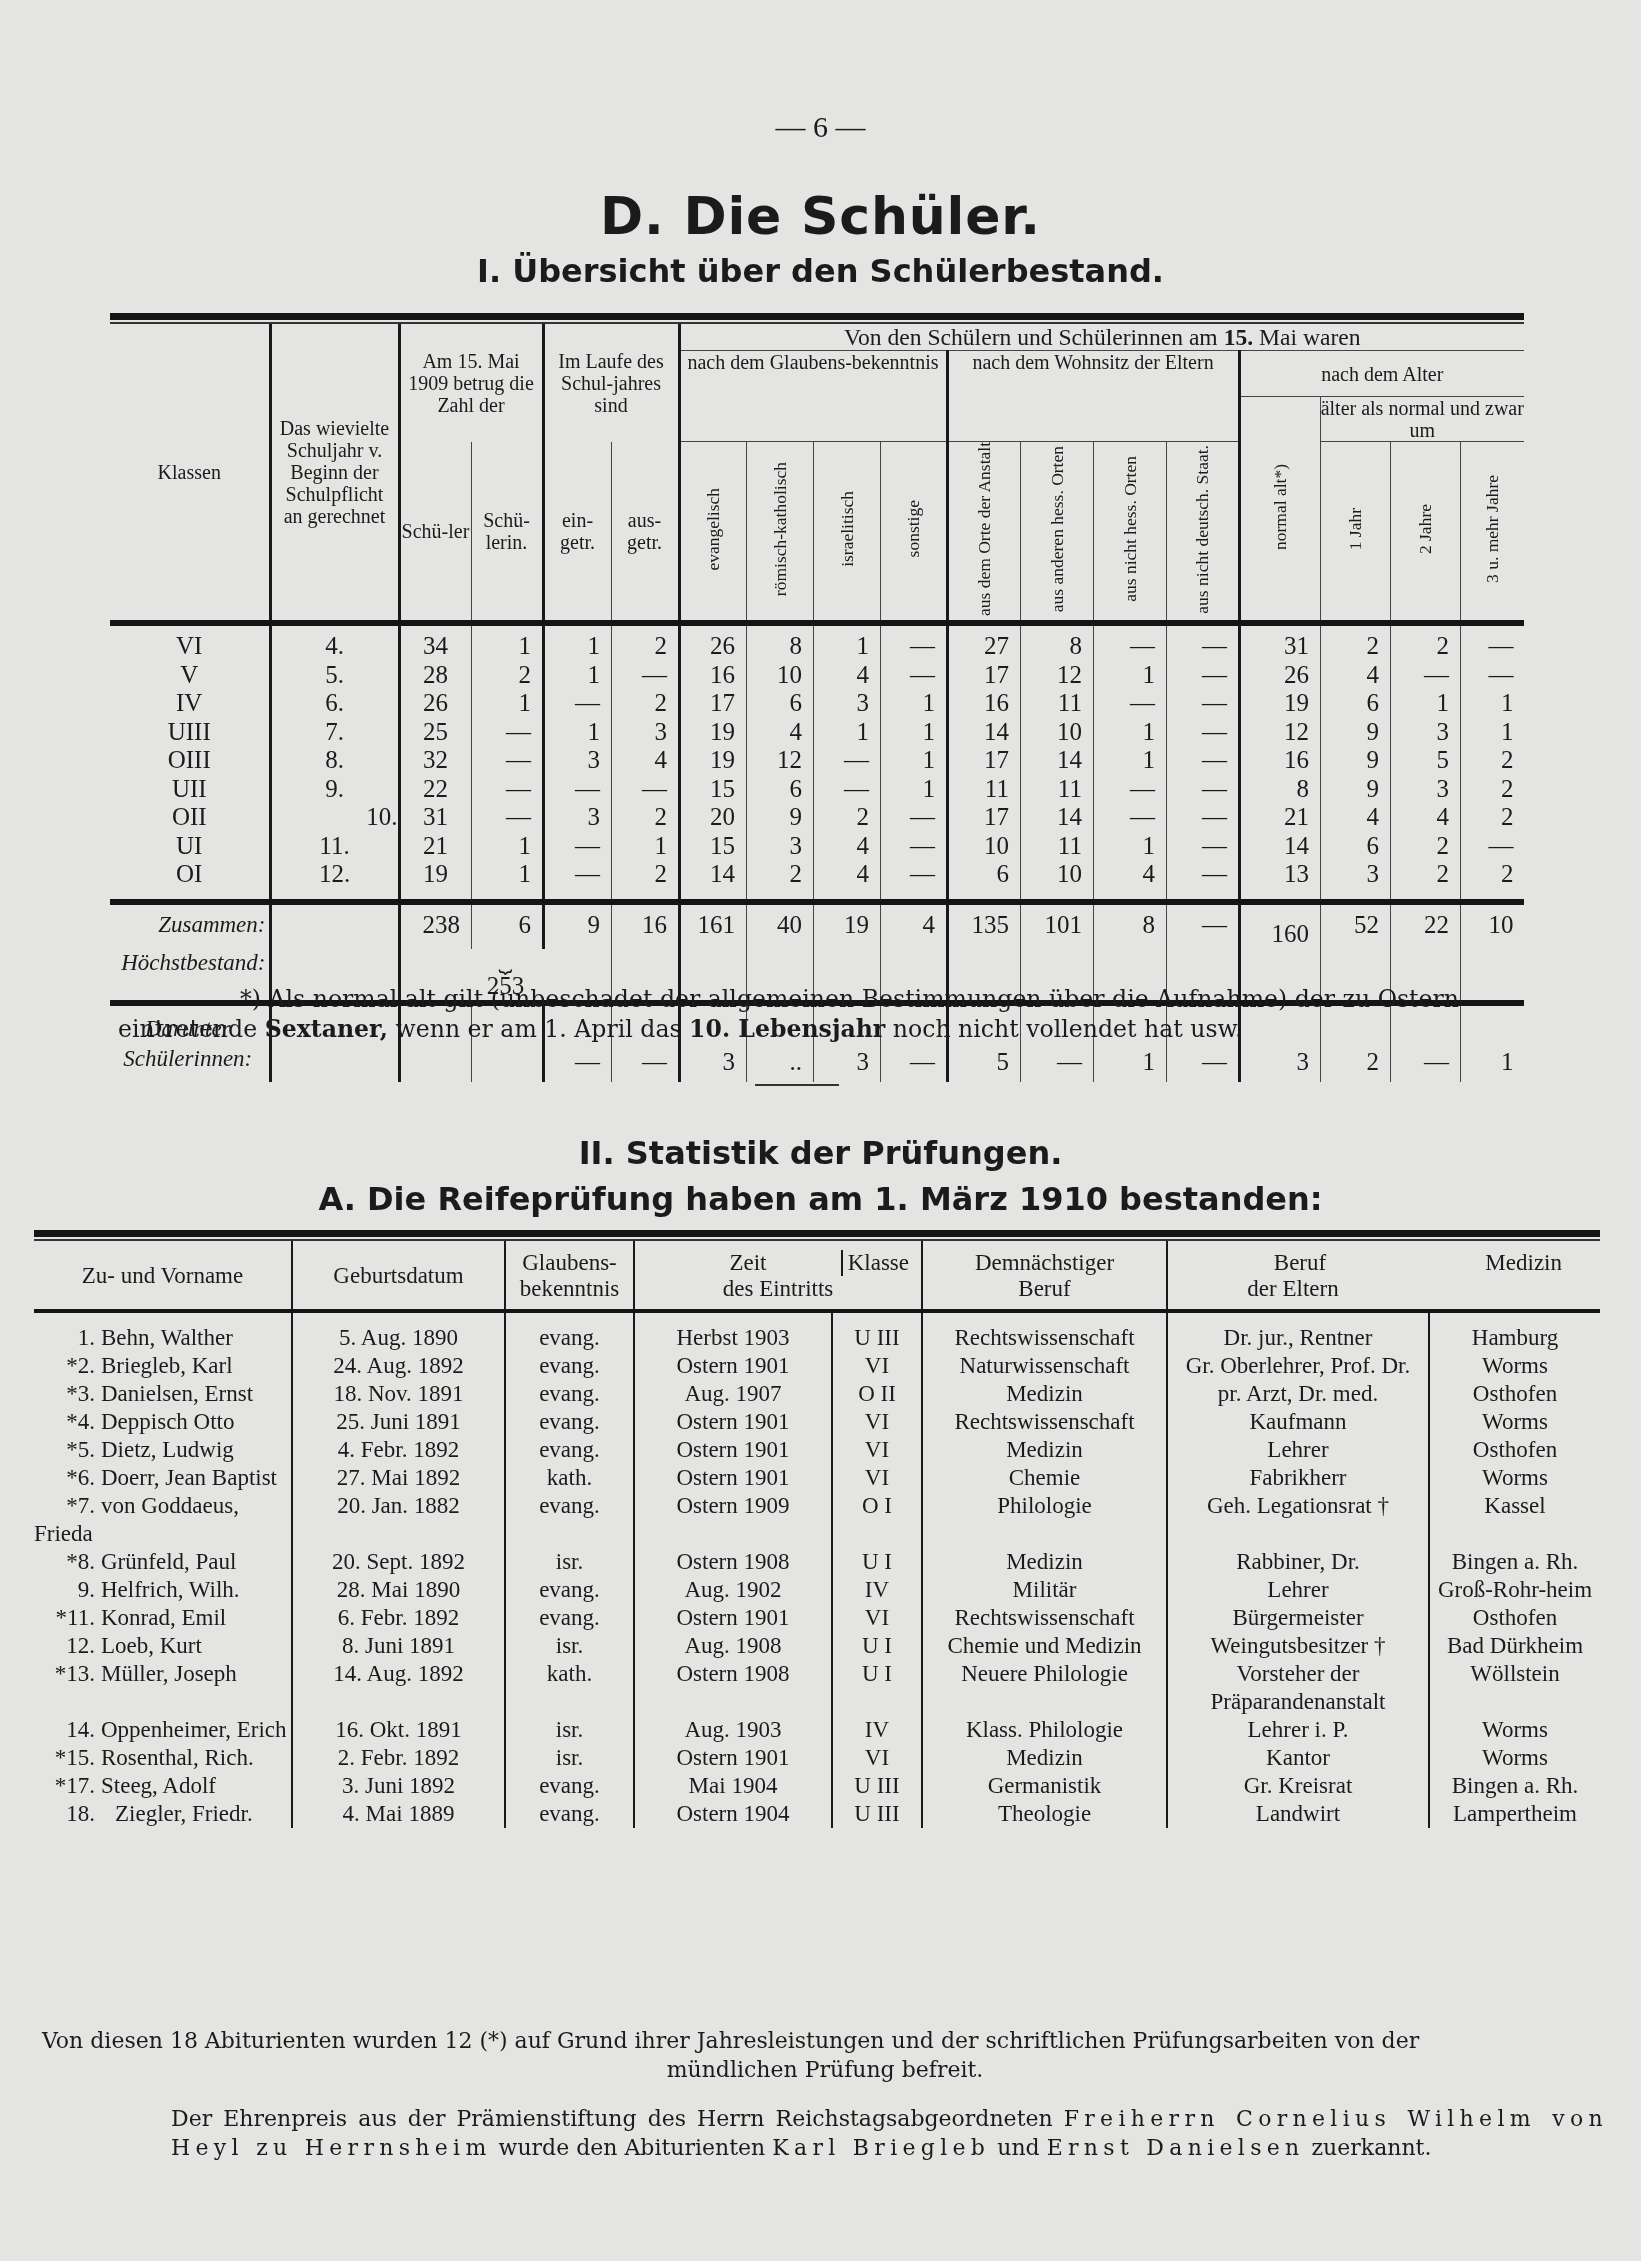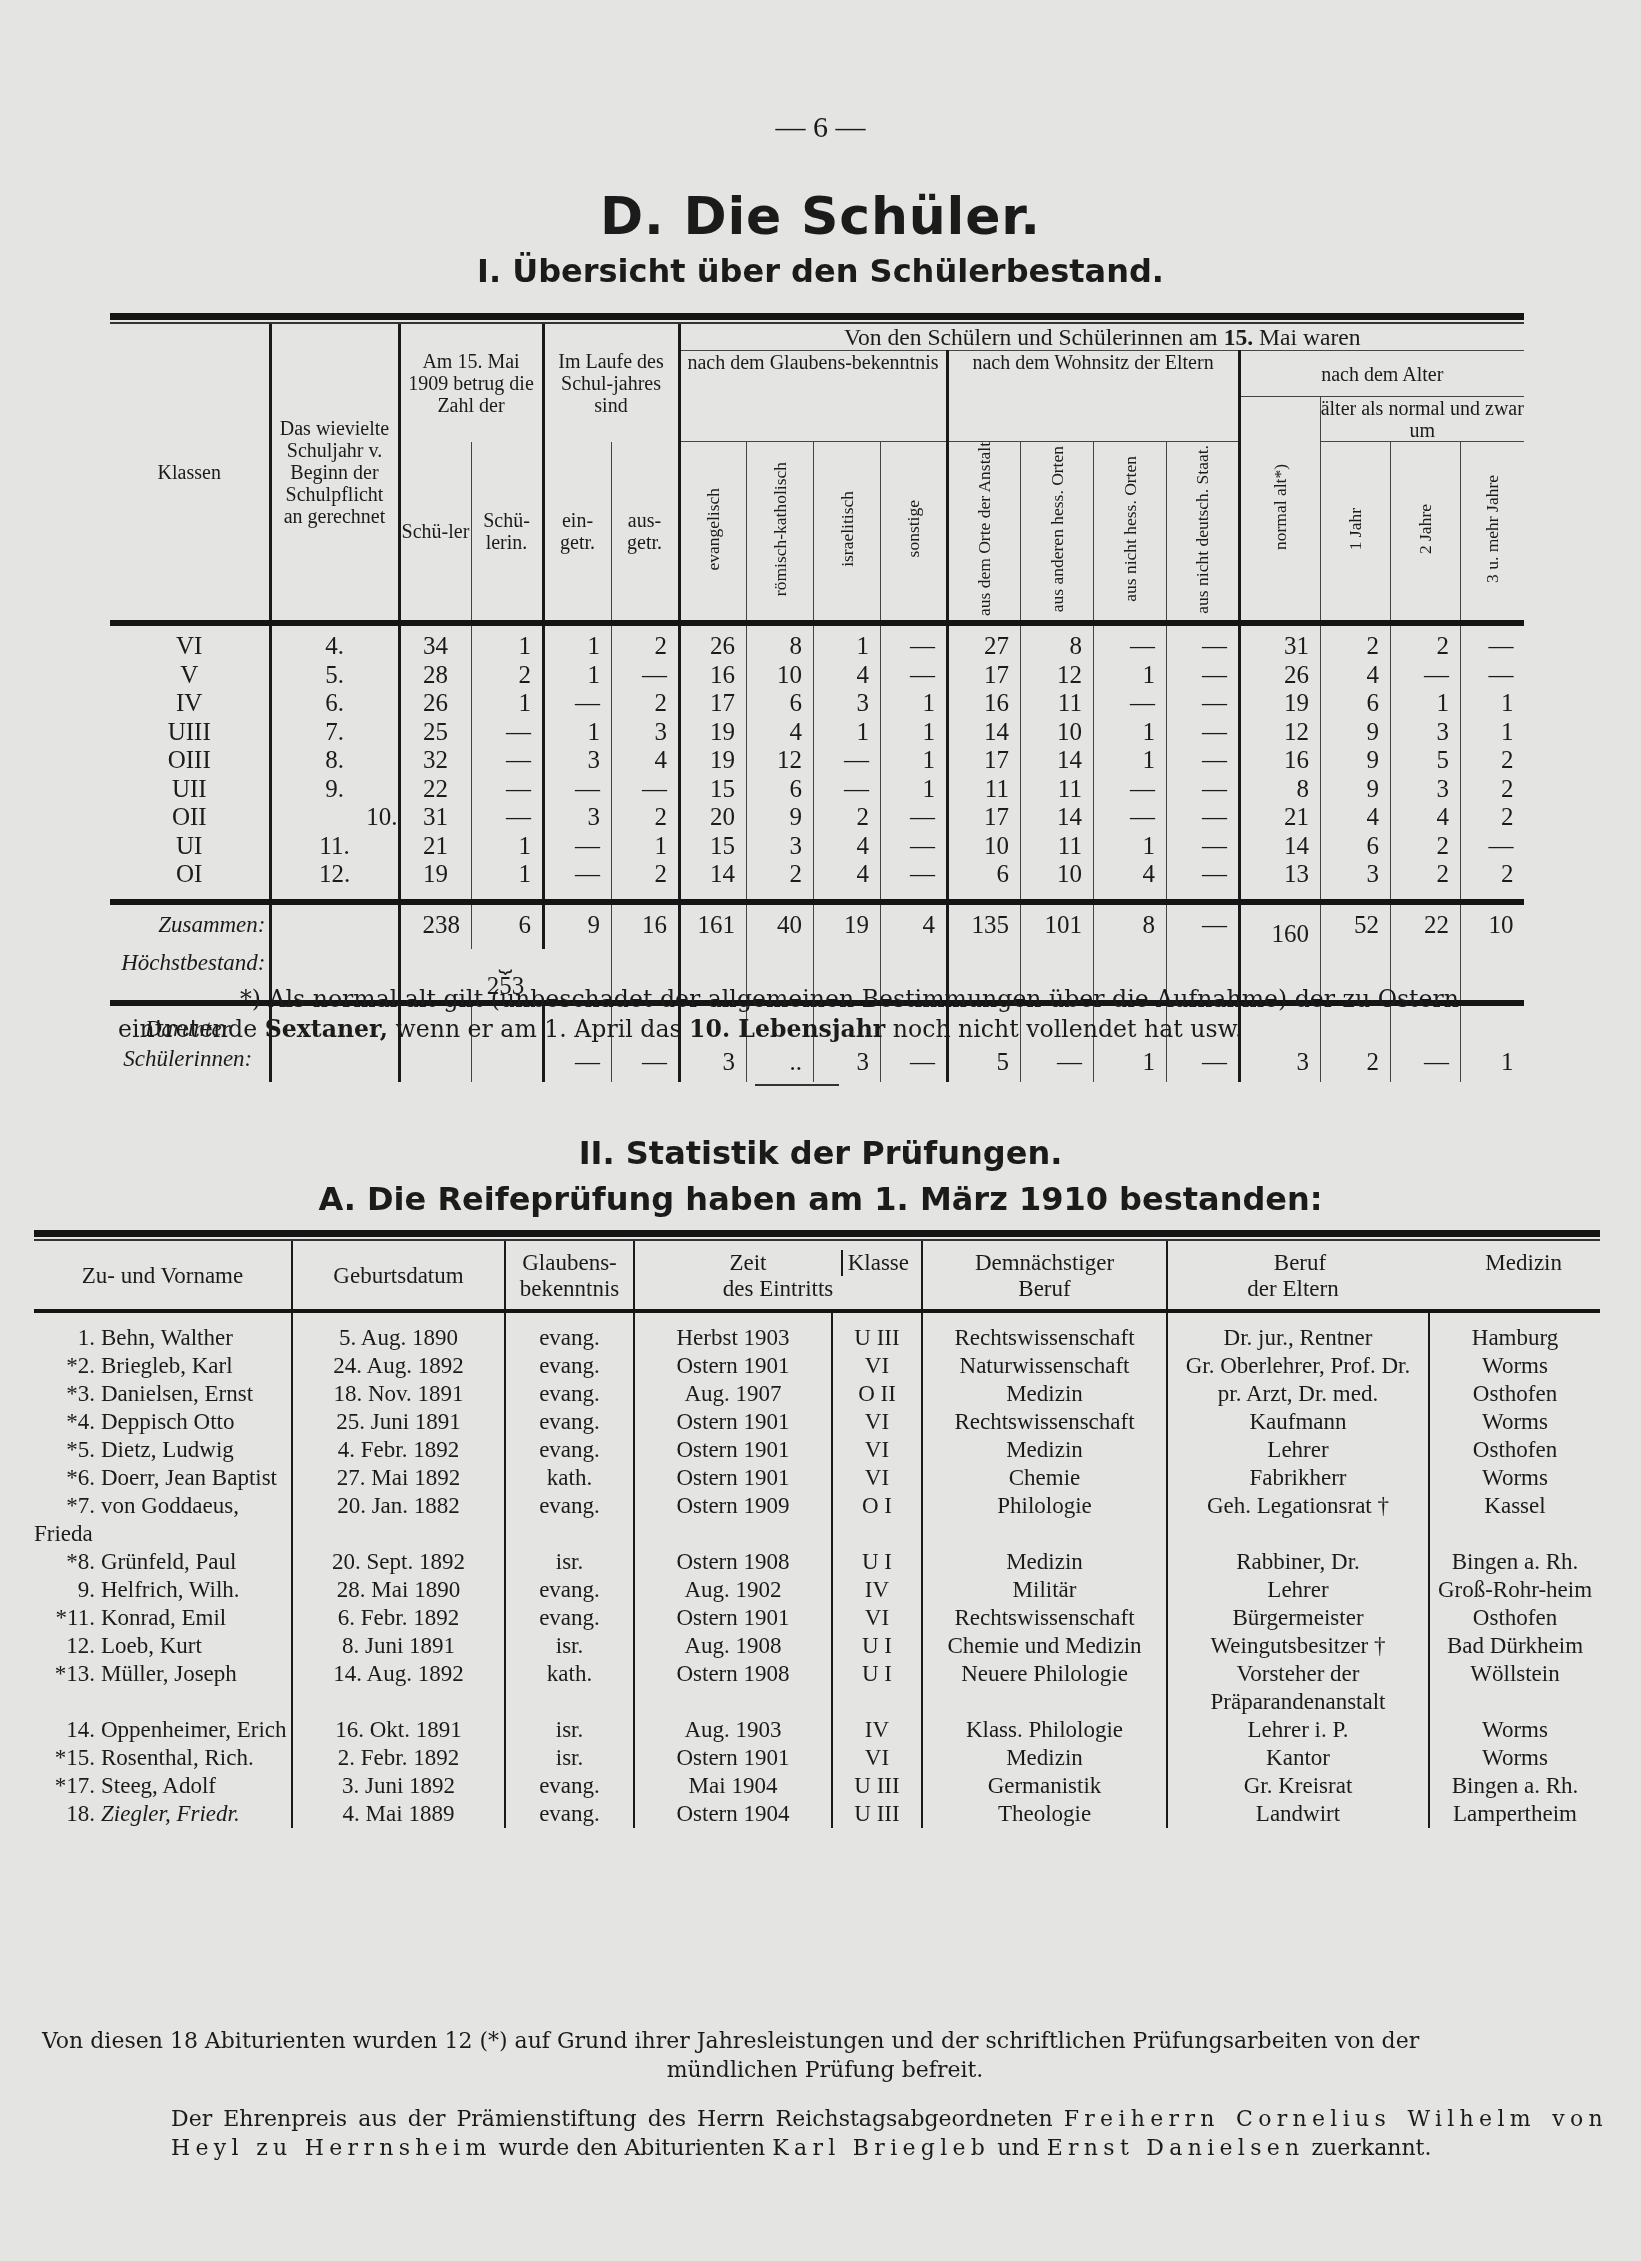--- a/index.html
+++ b/index.html
@@ -595,21 +595,21 @@
             <td class="nm"><span class="star">*17.</span><span style="margin-left: 6px;">Steeg, Adolf</span></td>
             <td class="bl c">3. Juni 1892</td>
             <td class="bl c">evang.</td>
             <td class="bl c">Mai 1904</td>
             <td class="bl c">U III</td>
             <td class="bl c">Germanistik</td>
             <td class="bl c">Gr. Kreisrat</td>
             <td class="bl c">Bingen a. Rh.</td>
           </tr>
           <tr>
-            <td class="nm"><span class="star">18.</span><span style="margin-left: 6px; font-style: italic;">Ziegler, Friedr.</span></td>
+            <td class="nm"><span class="star">18.</span><span style="margin-left: 20px;">Ziegler, Friedr.</span></td>
             <td class="bl c">4. Mai 1889</td>
             <td class="bl c">evang.</td>
             <td class="bl c">Ostern 1904</td>
             <td class="bl c">U III</td>
             <td class="bl c">Theologie</td>
             <td class="bl c">Landwirt</td>
             <td class="bl c">Lampertheim</td>
           </tr>
         </tbody>
     </table>

